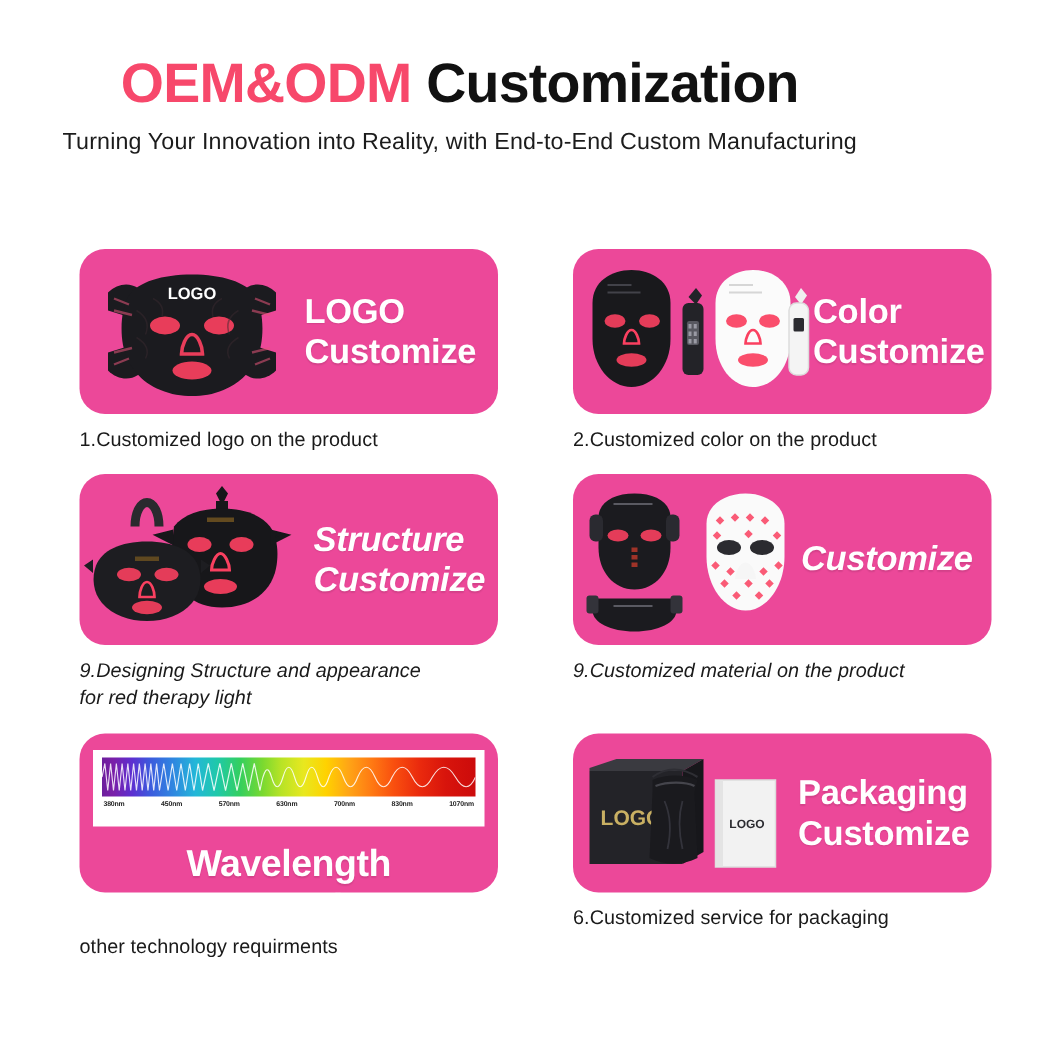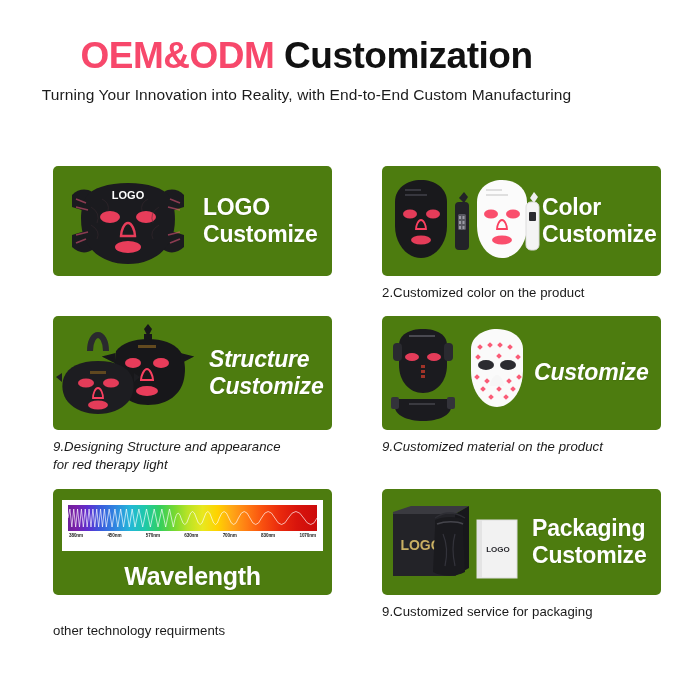--- a/index.html
+++ b/index.html
@@ -32,22 +32,22 @@
     grid-template-columns: 279px 279px;
     column-gap: 50px;
     row-gap: 0px;
   }
   .cell { width: 279px; }
   .cell.r2 { margin-top: 13px; font-style: italic; }
   .cell.r3 { margin-top: 14px; }
 
   .card {
     position: relative;
-    background: #4d7c0f;
-    border-radius: 5px;
+    background: #ec4899;
+    border-radius: 17px;
     height: 110px;
     overflow: hidden;
     display: flex;
     align-items: center;
   }
   .card.tall { height: 114px; }
 
   .card-art {
     position: relative;
     height: 100%;
@@ -153,20 +153,21 @@
               <path d="M33 34q10 6 6 16M33 52q10 6 6 14M101 34q-10 6-6 16M101 52q-10 6-6 14M44 26q8 4 6 12M90 26q-8 4-6 12"></path>
             </g>
             <text x="70" y="26" font-family="Liberation Sans, sans-serif" font-size="11" font-weight="bold" fill="#ffffff" text-anchor="middle">LOGO</text>
           </svg>
         </div>
         <div class="card-text">
           <span>LOGO</span>
           <span class="l2">Customize</span>
         </div>
       </div>
+      <div class="caption">1.Customized logo on the product</div>
     </div>
 
     <div class="cell">
       <div class="card">
         <div class="card-art" style="width:160px">
           <svg width="155" height="98" viewBox="0 0 155 98">
 
             <g>
               <path d="M10 30c0-14 12-22 26-22s26 8 26 22v24c0 18-12 32-26 32S10 72 10 54z" fill="#19191c"></path>
               <g fill="#fa4060" opacity=".9">
@@ -395,17 +396,17 @@
               <rect x="92" y="26" width="5" height="58" fill="#e4e4e4"></rect>
               <text x="113" y="58" font-family="Liberation Sans, sans-serif" font-size="8" font-weight="bold" fill="#2b2b30" text-anchor="middle">LOGO</text>
             </g>
           </svg>
         </div>
         <div class="card-text">
           <span>Packaging</span>
           <span class="l2">Customize</span>
         </div>
       </div>
-      <div class="caption">9.Customized service for packaging</div>
+      <div class="caption">6.Customized service for packaging</div>
     </div>
 
   </div>
 </div>
 
 </body></html>

